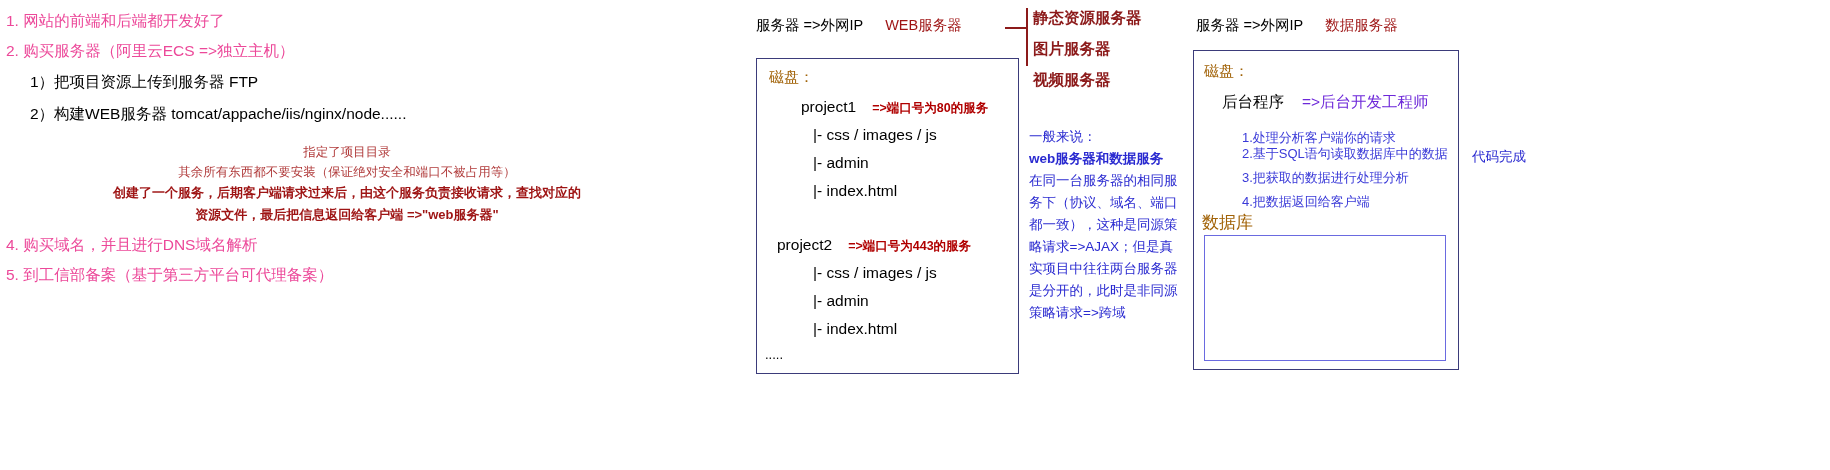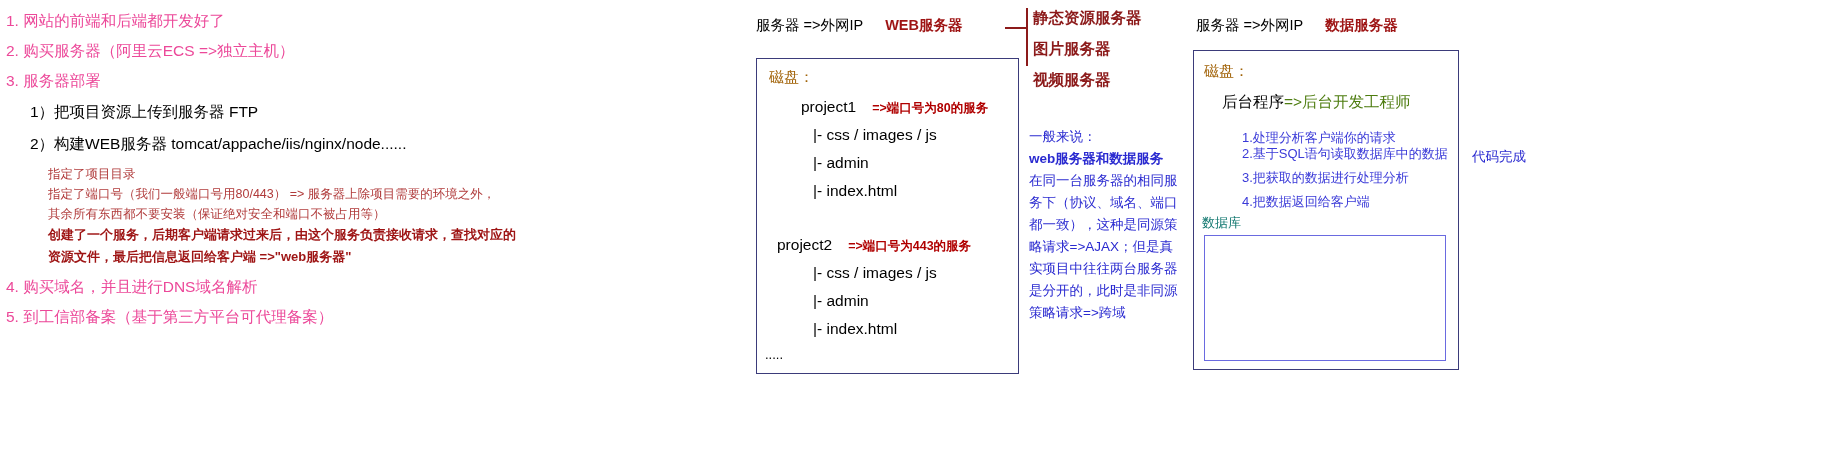--- a/index.html
+++ b/index.html
@@ -10,27 +10,27 @@
     color:#000;
     overflow:hidden;
     position:relative;
   }
   .abs{position:absolute;white-space:nowrap;}
 
   
   #left-outline{left:6px;top:6px;width:640px;}
   .ol-item{font-size:15.5px;line-height:30px;color:#ec4899;white-space:nowrap;}
   .ol-sub{font-size:15.5px;line-height:32px;color:#000;padding-left:24px;white-space:nowrap;}
-  .red-block{padding-left:42px;margin-top:4px;margin-bottom:4px;}
+  .red-block{padding-left:42px;margin-top:12px;margin-bottom:4px;text-align:center;}
   .red-line{color:#b03a3a;font-size:12.5px;line-height:20px;white-space:nowrap;}
   .red-line.strong{color:#9e1414;font-weight:bold;font-size:13px;line-height:22px;}
 
   
   .srv-head{font-size:14.5px;color:#000;white-space:nowrap;}
-  .srv-head .tag{color:#9e1414;font-weight:bold;margin-left:22px;}
+  .srv-head .tag{color:#9e1414;font-weight:normal;margin-left:22px;}
 
   .disk-box{
     border:1px solid #3b3b7a;
     background:#fff;
     box-sizing:border-box;
   }
   .disk-label{font-size:15px;color:#a16207;line-height:20px;}
   .proj{font-size:15.5px;color:#000;line-height:20px;}
   .proj .note{color:#b00000;font-weight:bold;font-size:12.5px;margin-left:16px;}
   .branch{font-size:15.5px;color:#000;line-height:20px;}
@@ -39,41 +39,39 @@
   
   .conn-v{position:absolute;background:#8c1a1a;width:2px;}
   .conn-h{position:absolute;background:#8c1a1a;height:2px;}
 
   .rs-line{color:#8c1a1a;font-weight:bold;font-size:15.5px;line-height:31px;white-space:nowrap;}
 
   .blue-note{color:#2a2ad0;font-size:13.5px;line-height:22px;white-space:nowrap;}
   .blue-note.b{font-weight:bold;}
 
   .backend-title{font-size:15.5px;color:#000;line-height:22px;}
-  .backend-title .arrow{color:#4d7c0f;font-weight:normal;text-align:center;}
+  .backend-title .arrow{color:#6d28d9;margin-left:18px;font-weight:normal;text-align:center;}
   .backend-item{color:#3a3ad8;font-size:13px;line-height:21px;white-space:nowrap;}
-  .db-label{color:#0f766e;font-size:13px;line-height:20px;}
+  .db-label{color:#a16207;font-size:17px;line-height:20px;}
   .db-box{border:1px solid #6a6ae0;box-sizing:border-box;background:#fff;}
   .code-done{color:#2a2ad0;font-size:13.5px;white-space:nowrap;}
 </style>
 </head>
 <body>
 
 <div class="abs" id="left-outline">
 
   <div class="ol-item">1. 网站的前端和后端都开发好了</div>
   <div class="ol-item">2. 购买服务器（阿里云ECS =&gt;独立主机）</div>
-  <div class="ol-item">3. 服务器部署</div>
 
   <div class="ol-sub">1）把项目资源上传到服务器 FTP</div>
   <div class="ol-sub">2）构建WEB服务器  tomcat/appache/iis/nginx/node......</div>
 
   <div class="red-block">
     <div class="red-line">指定了项目目录</div>
-    <div class="red-line">指定了端口号（我们一般端口号用80/443） =&gt; 服务器上除项目需要的环境之外，</div>
     <div class="red-line">其余所有东西都不要安装（保证绝对安全和端口不被占用等）</div>
     <div class="red-line strong">创建了一个服务，后期客户端请求过来后，由这个服务负责接收请求，查找对应的</div>
     <div class="red-line strong">资源文件，最后把信息返回给客户端 =&gt;"web服务器"</div>
   </div>
 
   <div class="ol-item">4. 购买域名，并且进行DNS域名解析</div>
   <div class="ol-item">5. 到工信部备案（基于第三方平台可代理备案）</div>
 </div>
 
 <div class="abs srv-head" style="left:756px;top:16px;">

